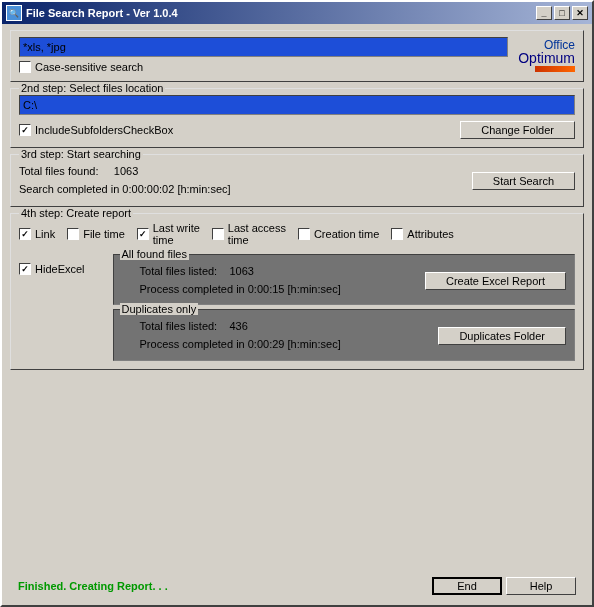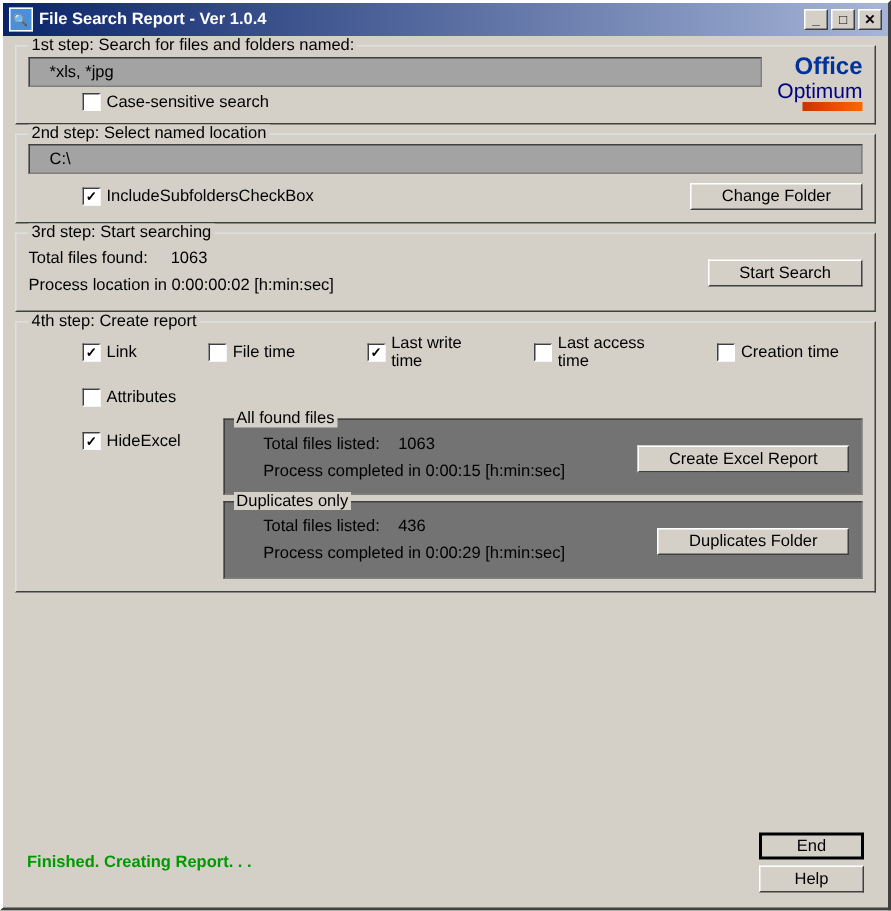--- a/index.html
+++ b/index.html
@@ -88,47 +88,46 @@
       top: -7px;
       left: 8px;
       background: #d4d0c8;
       padding: 0 2px;
       font-size: 11px;
       color: #000;
     }
     .input-field {
       width: 100%;
       height: 20px;
-      background: #a3a3a3;
+      background: #1d4ed8;
       border: 1px solid #ffffff;
       border-right-color: #808080;
       border-bottom-color: #808080;
       border-left-color: #404040;
       border-top-color: #404040;
-      padding: 1px 13px;
+      padding: 1px 3px;
       font-size: 11px;
       font-family: 'Tahoma', 'Arial', sans-serif;
     }
     .step1-content {
       display: flex;
       align-items: center;
       gap: 10px;
       margin-top: 2px;
     }
     .step1-left {
       flex: 1;
       display: flex;
       flex-direction: column;
       gap: 4px;
     }
     .checkbox-row {
       display: flex;
       align-items: center;
       gap: 4px;
-      margin-left: 36px;
     }
     .checkbox-custom {
       width: 12px;
       height: 12px;
       background: white;
       border: 1px solid #404040;
       border-right-color: #ffffff;
       border-bottom-color: #ffffff;
       display: flex;
       align-items: center;
@@ -136,22 +135,22 @@
       font-size: 9px;
       flex-shrink: 0;
     }
     .office-logo {
       display: flex;
       flex-direction: column;
       align-items: flex-end;
       flex-shrink: 0;
     }
     .office-text {
-      font-size: 16px;
-      font-weight: bold;
+      font-size: 12px;
+      font-weight: normal;
       color: #003399;
       line-height: 1;
     }
     .office-sub {
       font-size: 14px;
       color: #000080;
       line-height: 1;
     }
     .office-bar {
       width: 40px;
@@ -244,21 +243,21 @@
       padding: 4px 8px;
       margin-top: auto;
     }
     .status-text {
       color: #009900;
       font-weight: bold;
       font-size: 11px;
     }
     .bottom-buttons {
       display: flex;
-      flex-direction: column;
+      flex-direction: row;
       gap: 4px;
       align-items: flex-end;
     }
     .check-label-wrap {
       display: flex;
       flex-direction: row;
       line-height: 1.3;
     }
   </style>
 </head>
@@ -274,39 +273,38 @@
     <div class="title-buttons">
       <div class="title-btn">_</div>
       <div class="title-btn">□</div>
       <div class="title-btn close">✕</div>
     </div>
   </div>
 
   <div class="content">
 
     <div class="group-box-inner">
-      <span class="group-label">1st step: Search for files and folders named:</span>
       <div class="step1-content">
         <div class="step1-left">
           <input class="input-field" type="text" value="*xls, *jpg" style="">
           <div class="checkbox-row">
             <div class="checkbox-custom"></div>
             <span>Case-sensitive search</span>
           </div>
         </div>
         <div class="office-logo">
           <span class="office-text">Office</span>
           <span class="office-sub">Optimum</span>
           <div class="office-bar"></div>
         </div>
       </div>
     </div>
 
     <div class="group-box-inner">
-      <span class="group-label">2nd step: Select named location</span>
+      <span class="group-label">2nd step: Select files location</span>
       <div class="step2-content">
         <input class="input-field" type="text" value="C:\" style="">
         <div class="step2-row2">
           <div class="checkbox-row">
             <div class="checkbox-custom" style="position:relative;">
               <span style="color:#000; font-size:9px; font-weight:bold;">✓</span>
             </div>
             <span>IncludeSubfoldersCheckBox</span>
           </div>
           <button class="win-button">Change Folder</button>
@@ -316,21 +314,21 @@
 
     <div class="group-box-inner">
       <span class="group-label">3rd step: Start searching</span>
       <div class="step3-content">
         <div class="step3-info">
           <div>
             <span>Total files found:</span>
             &nbsp;&nbsp;&nbsp;
             <span>1063</span>
           </div>
-          <div>Process location in 0:00:00:02 [h:min:sec]</div>
+          <div>Search completed in 0:00:00:02 [h:min:sec]</div>
         </div>
         <button class="win-button">Start Search</button>
       </div>
     </div>
 
     <div class="group-box-inner">
       <span class="group-label">4th step: Create report</span>
       <div class="step4-content">
         <div class="checkboxes-row">
 

